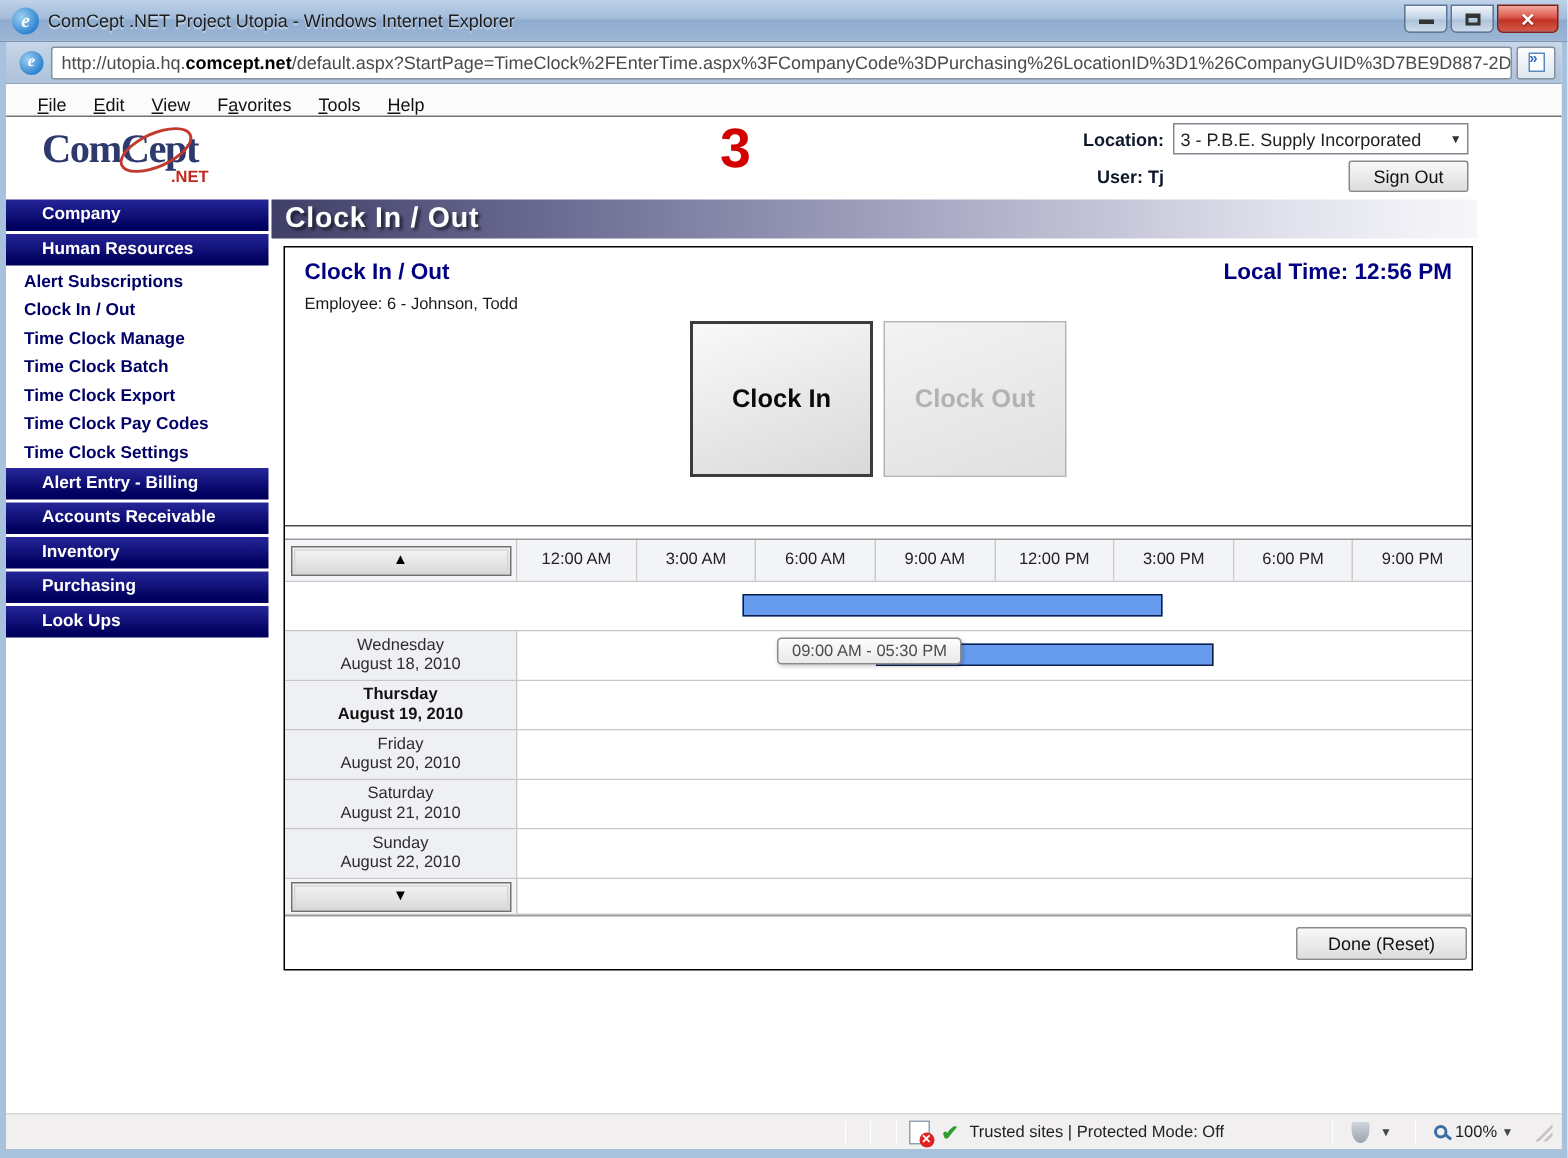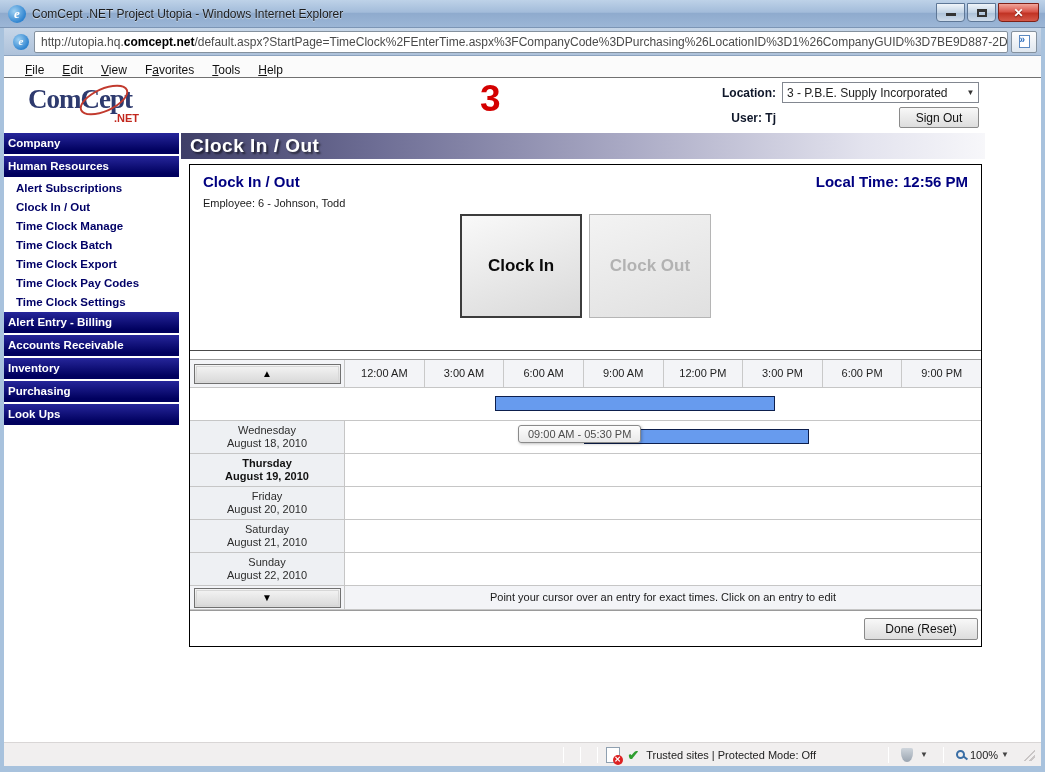--- a/index.html
+++ b/index.html
@@ -63,21 +63,21 @@
   .dropdown .dd-caret { width:15px; text-align:center; font-size:8px; color:#333; }
   .signout-wrap { display:flex; justify-content:flex-end; }
   .btn { border:1px solid #8a8a8a; border-radius:2px; background:linear-gradient(180deg,#f8f8f8,#ddd);
     font-size:12px; color:#111; cursor:pointer; font-family:"Liberation Sans",sans-serif; }
   .signout-btn { width:80px; height:21px; }
 
   .page-body { display:flex; }
 
   
   .sidebar { width:175px; flex:none; }
-  .side-header { height:21px; line-height:21px; margin-bottom:2px; padding-left:4px; color:#fff; font-weight:bold;
+  .side-header { height:21px; line-height:21px; margin-bottom:2px; padding-left:24px; color:#fff; font-weight:bold;
     font-size:11.5px; background:linear-gradient(180deg,#26269a 0%,#00005e 85%); cursor:pointer; }
   .side-sub { height:19px; line-height:19px; padding-left:12px; color:#000066; font-weight:bold; font-size:11.5px; cursor:pointer; }
 
   
   .main { flex:1; position:relative; }
   .banner { margin-left:2px; width:804px; height:26px; line-height:26px; padding-left:9px;
     background:linear-gradient(90deg,#3f3f68 0%,#6f6f96 25%,#a9a9c4 55%,#e3e3ee 85%,#f7f7fa 100%);
     color:#fff; font-weight:bold; font-size:19px; text-shadow:2px 2px 2px rgba(0,0,0,.55); letter-spacing:.5px; }
 
   .panel { margin:5px 0 0 10px; width:793px; border:1px solid #000; background:#fff; }
@@ -290,21 +290,20 @@
                     <div>Sunday</div>
                     <div>August 22, 2010</div>
                   </div>
                 <div class="timeline"></div>
               </div>
 
               <div class="grow grid-foot">
                 <div class="daycol">
                     <button class="arrow-btn">▼</button>
                   </div>
-                <div class="hintcell">Point your cursor over an entry for exact times. Click on an entry to edit</div>
               </div>
 
               <div class="tooltip">09:00 AM - 05:30 PM</div>
             </div>
 
             <div class="panel-foot">
               <button class="btn done-btn">Done (Reset)</button>
             </div>
           </div>
         </div>

